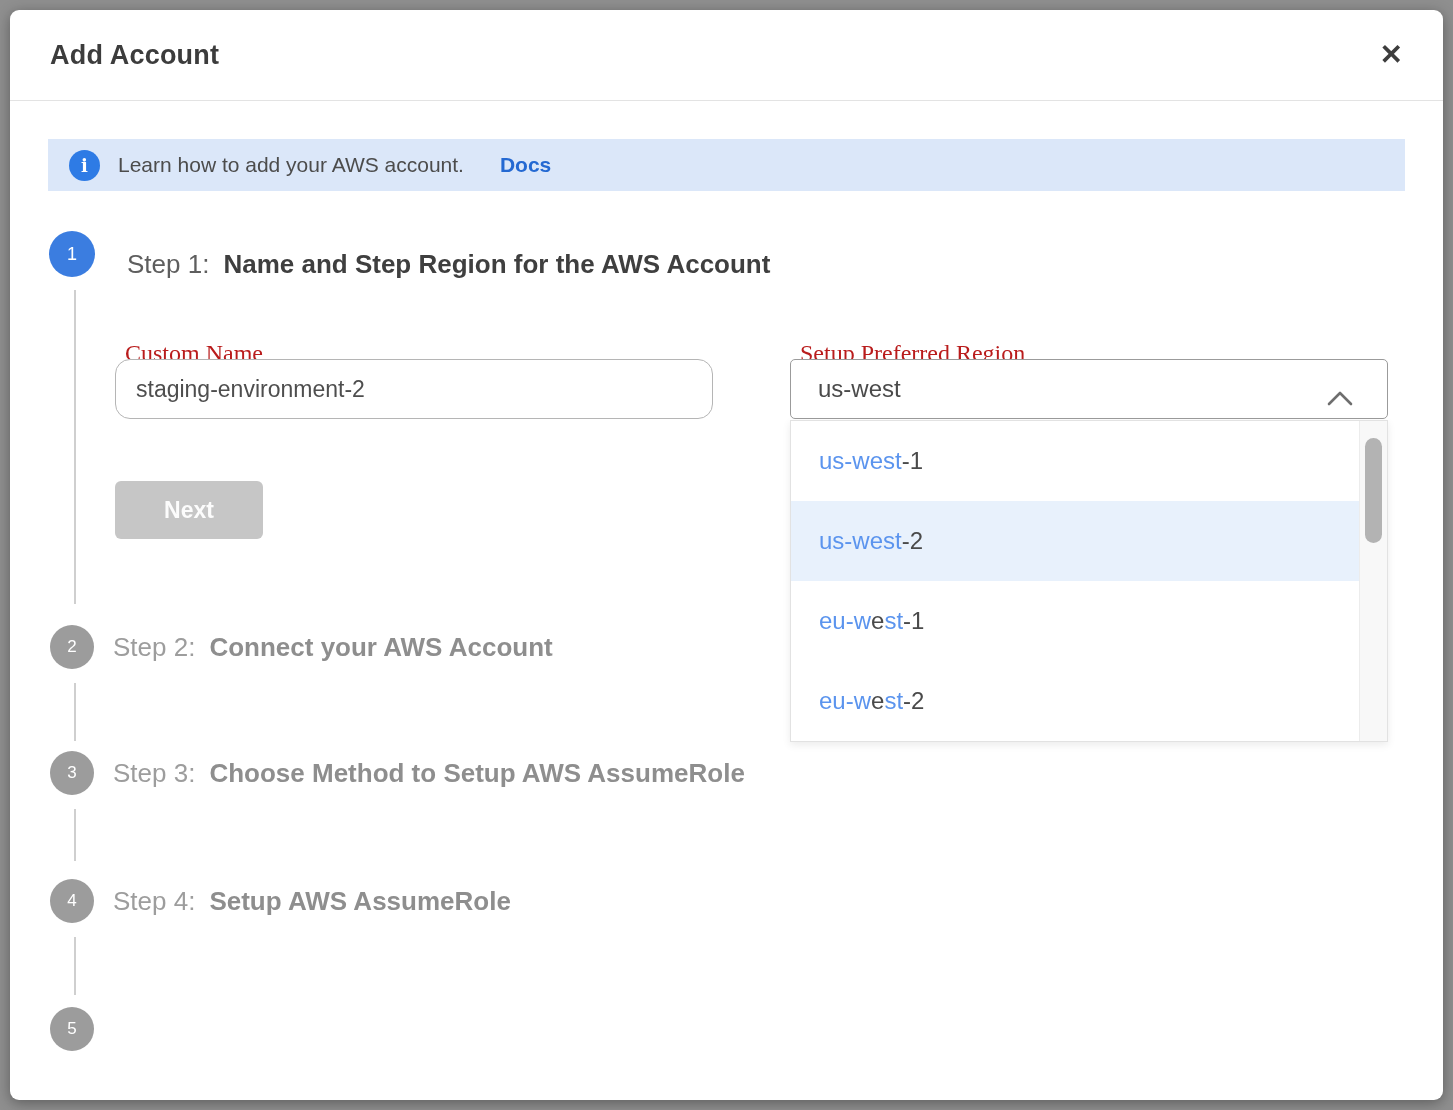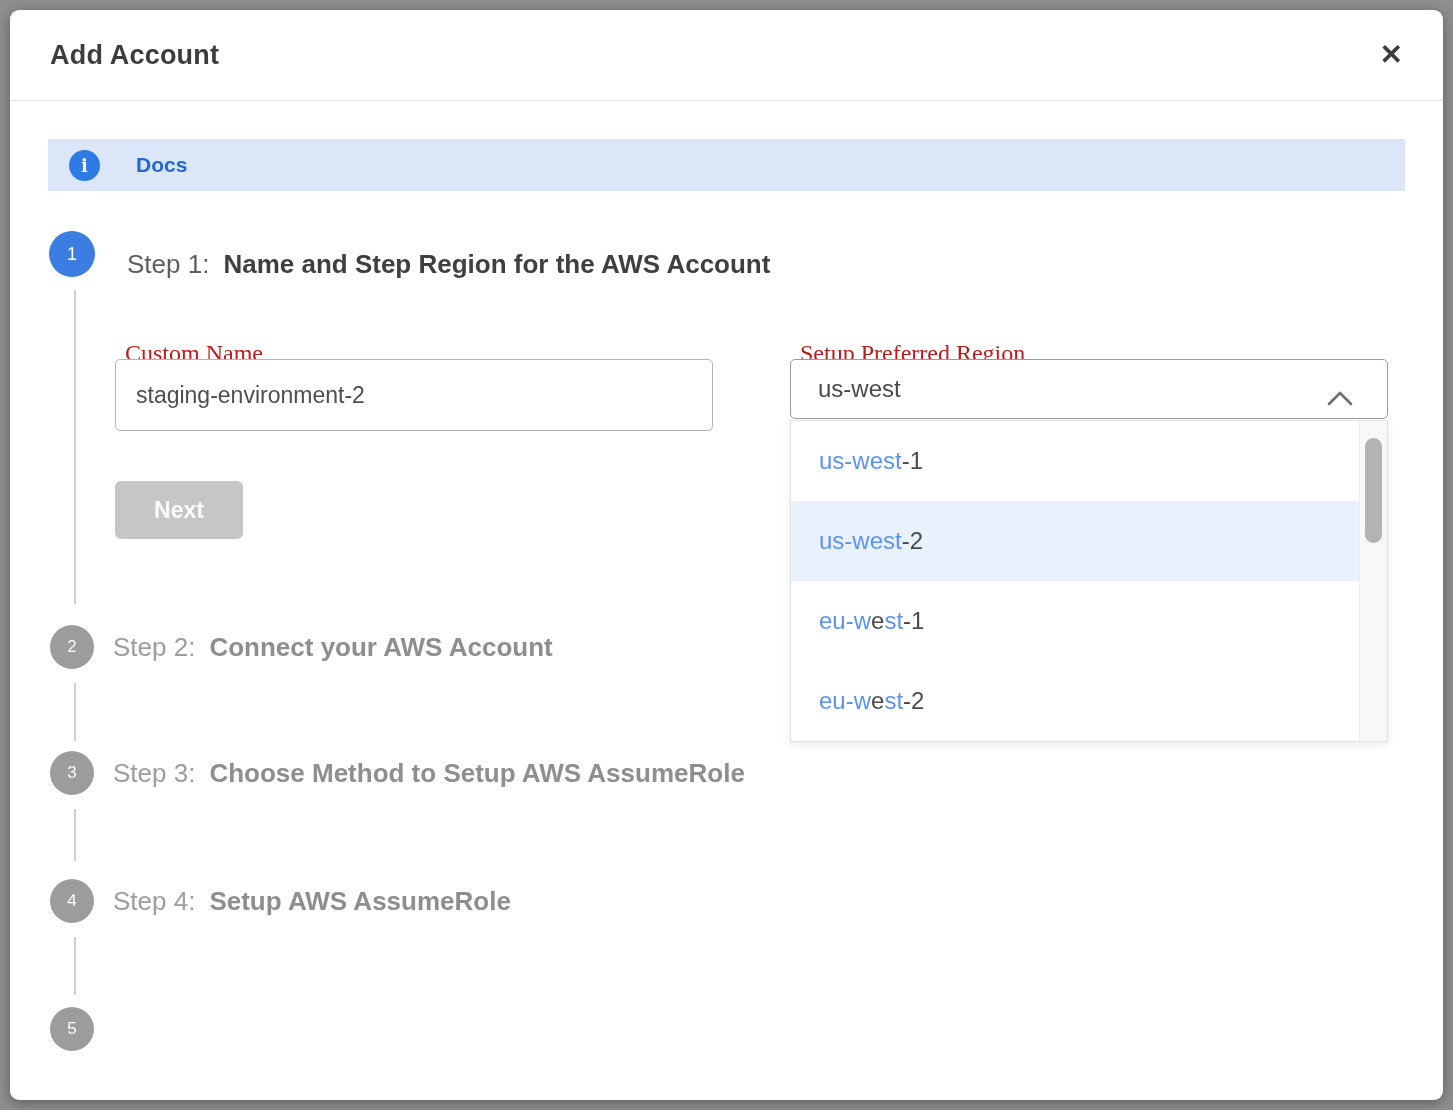--- a/index.html
+++ b/index.html
@@ -68,38 +68,38 @@
   .step-title.active .prefix { color: #5e5e5e; margin-left: 14px; }
   .step-title.active .main   { color: #3f3f3f; }
   .connector {
     position: absolute; left: 64px; width: 2px; background: #cfcfcf;
   }
   
   .field-label {
     position: absolute; font-size: 24px; color: #b91c1c; white-space: nowrap; font-family: Liberation Serif, serif;
   }
   .text-input {
-    position: absolute; left: 105px; top: 349px; width: 598px; height: 72px;
-    border: 1px solid #b5b5b5; border-radius: 5px;
+    position: absolute; left: 105px; top: 349px; width: 598px; height: 60px;
+    border: 1px solid #b5b5b5; border-radius: 15px;
     font-family: inherit; font-size: 23px; color: #4e4e4e;
     padding-left: 20px; background: #ffffff; outline: none;
   }
   .select-box {
     position: absolute; left: 780px; top: 349px; width: 598px; height: 60px;
     border: 1px solid #9b9b9b; border-radius: 5px;
     background: #ffffff;
     display: flex; align-items: center;
     padding-left: 27px; font-size: 24px; color: #4a4a4a;
     cursor: pointer;
   }
   .select-box .chevron {
     position: absolute; right: 34px; top: 24px; display: block;
   }
   .next-btn {
-    position: absolute; left: 105px; top: 471px; width: 128px; height: 58px;
+    position: absolute; left: 105px; top: 471px; width: 148px; height: 58px;
     background: #c6c6c6; border: none; border-radius: 6px;
     color: #fcfcfc; font-family: inherit; font-size: 23px; font-weight: 600;
     cursor: default;
   }
   
   .dropdown {
     position: absolute; left: 780px; top: 410px; width: 598px; height: 322px;
     background: #ffffff;
     border: 1px solid #e2e2e2;
     box-shadow: 0 3px 8px rgba(0,0,0,0.08);
@@ -127,20 +127,21 @@
 
 <div class="modal">
 
   <div class="header">
     <div class="modal-title">Add Account</div>
     <button class="close-btn">✕</button>
   </div>
 
   <div class="banner">
     <span class="info-icon">i</span>
+    <span class="banner-text">Learn how to add your AWS account.</span>
     <a class="docs-link">Docs</a>
   </div>
 
   <div class="step-circle active" style="left:39px; top:221px;">1</div>
   <div class="step-title active" style="top:234px;">
     <span class="prefix">Step 1:</span><span class="main">Name and Step Region for the AWS Account</span>
   </div>
   <div class="connector" style="top:280px; height:314px;"></div>
 
   <div class="field-label" style="left:115px; top:330px;">Custom Name</div>

